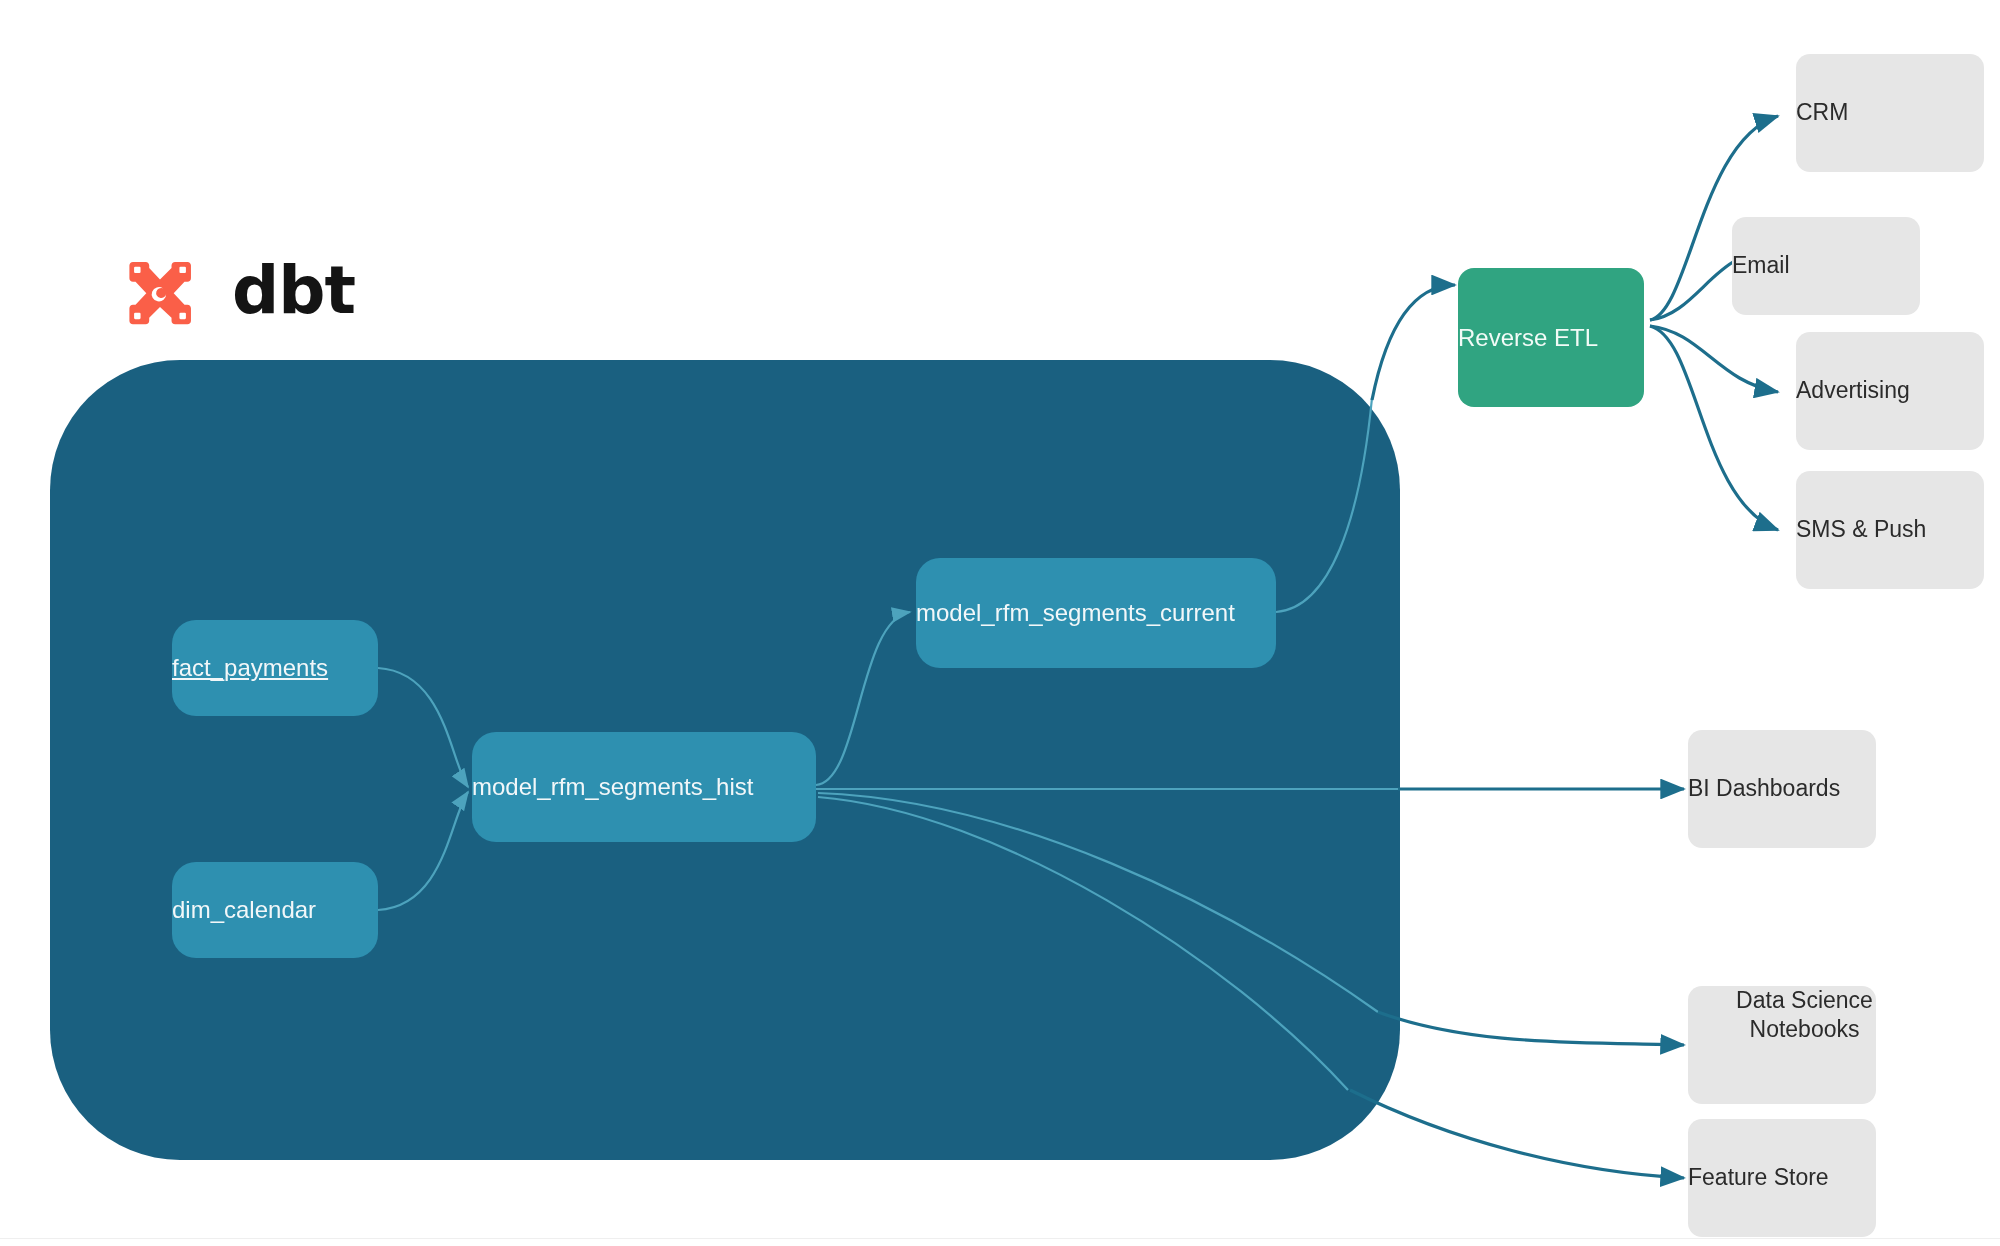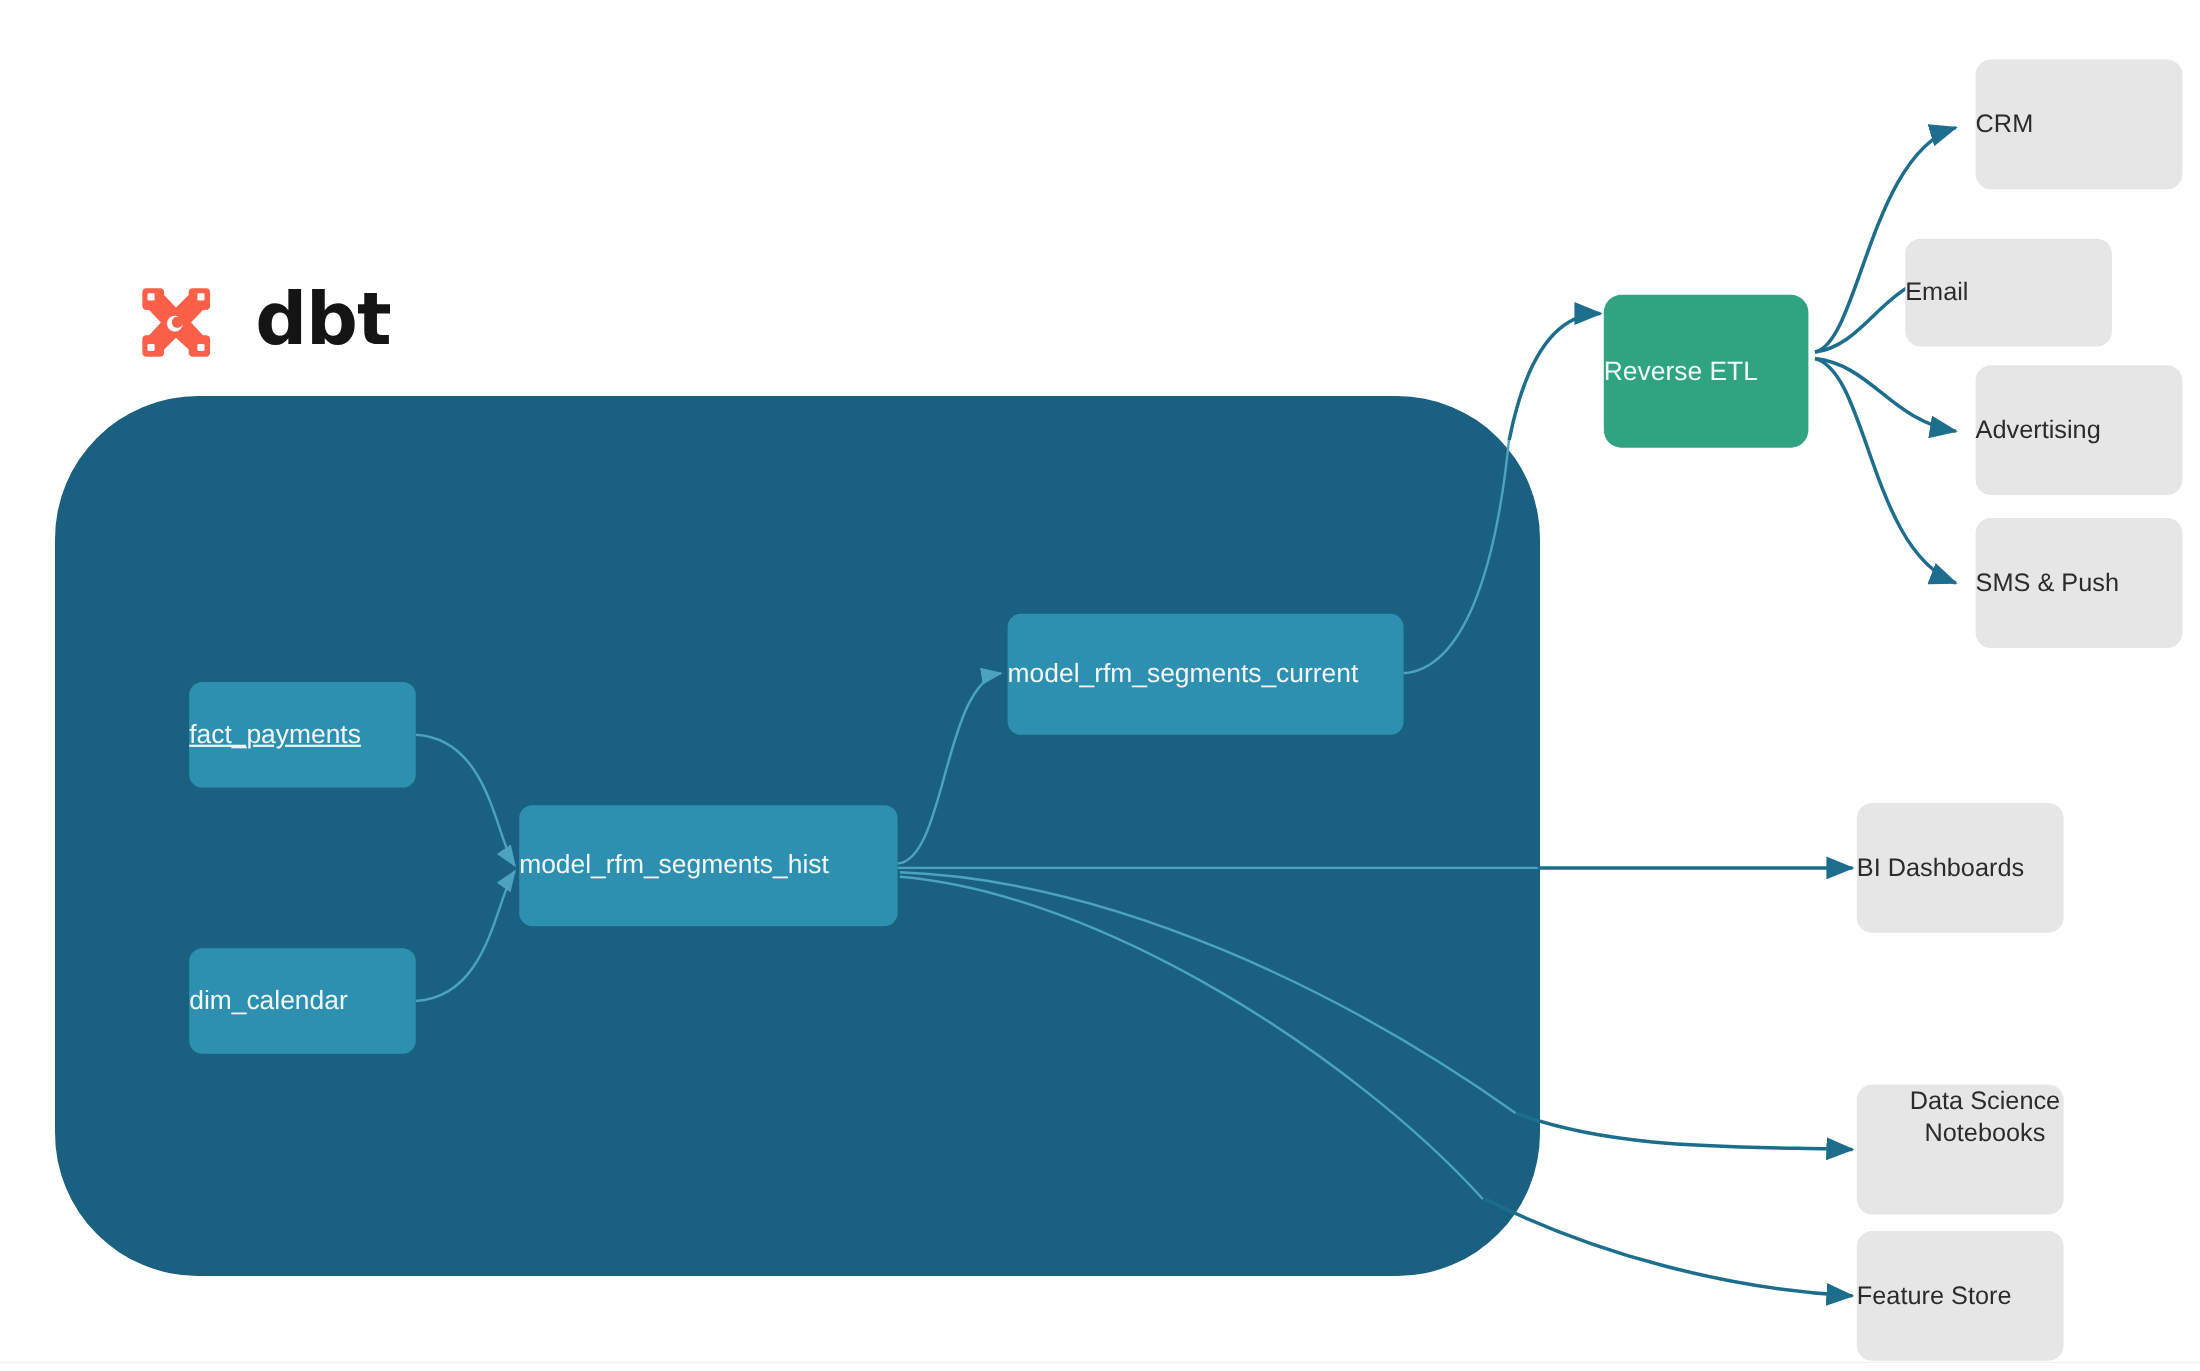--- a/index.html
+++ b/index.html
@@ -59,21 +59,21 @@
     justify-content: flex-start;
     text-align: center;
     box-sizing: border-box;
     border-radius: 14px;
   }
   .node-model {
     background: #2e90b0;
     color: #f2f7f9;
     font-size: 24px;
     font-weight: 400;
-    border-radius: 12px;
+    border-radius: 24px;
   }
   .node-etl {
     background: #30a481;
     color: #f2fbf7;
     font-size: 24px;
     font-weight: 400;
     border-radius: 16px;
   }
   .node-dest {
     background: #e6e6e6;

